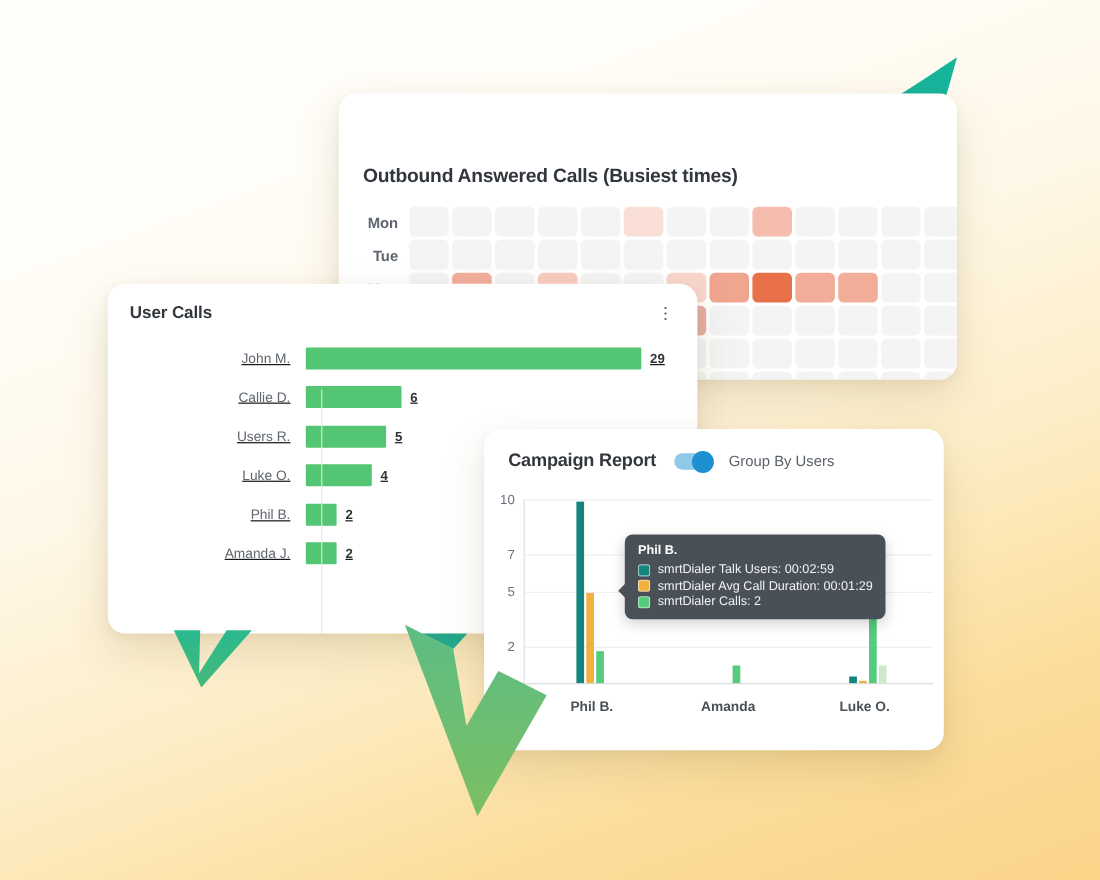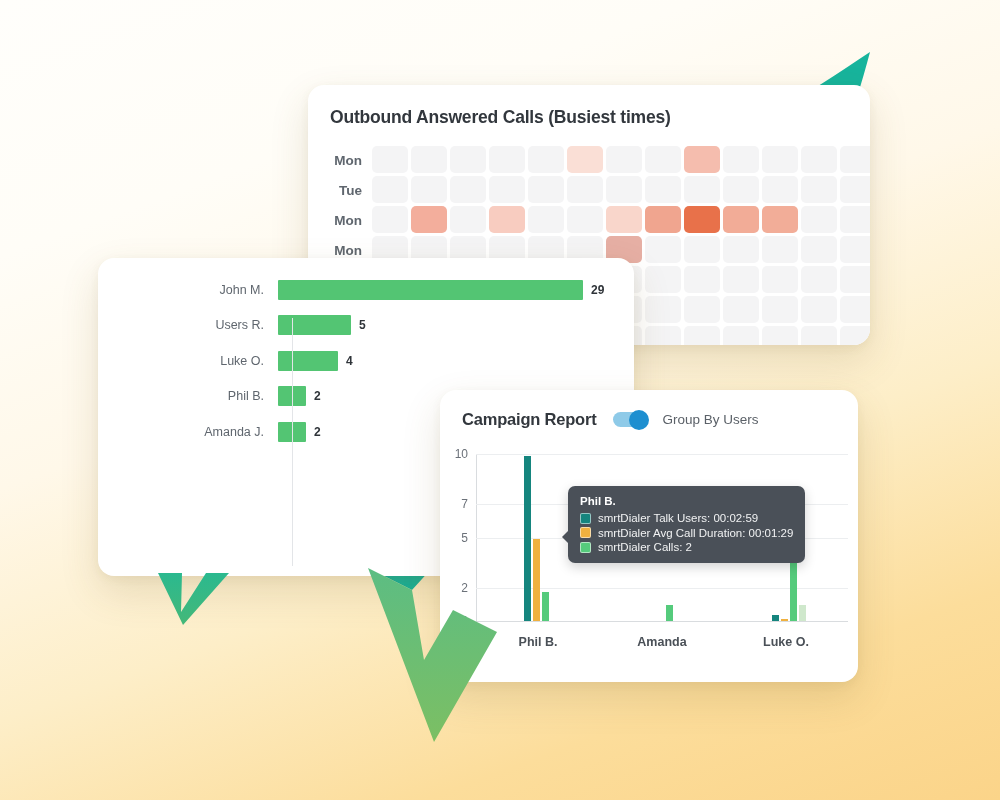--- a/index.html
+++ b/index.html
@@ -51,20 +51,21 @@
     height: 260px;
     z-index: 2;
     overflow: hidden;
   }
   #heatmap-card .card-title {
     font-size: 17.5px;
     font-weight: bold;
     color: #32373d;
     letter-spacing: -0.2px;
     padding: 22px 0 0 22px;
+    margin-top: 42px;
   }
   .heat-body {
     display: flex;
     padding: 18px 0 0 22px;
     font-weight: bold;
   }
   .heat-rowlabels {
     width: 42px;
     flex: 0 0 42px;
     text-align: right;
@@ -136,20 +137,21 @@
     left: 194px;
     top: 60px;
     width: 1px;
     height: 248px;
     background: #e3e5e8;
   }
   .uc-row {
     display: flex;
     align-items: center;
     height: 35.5px;
+    text-decoration: underline;
   }
   .uc-name {
     width: 180px;
     flex: 0 0 180px;
     text-align: right;
     padding-right: 14px;
     font-size: 12.5px;
     color: #5f666e;
     white-space: nowrap;
   }
@@ -437,27 +439,40 @@
           <div class="heat-cell"></div>
           <div class="heat-cell"></div>
           <div class="heat-cell"></div>
           <div class="heat-cell"></div>
         </div>
       </div>
   </div>
 </div>
 
 <div class="card" id="user-calls-card">
+  <div class="uc-header">
+    <div class="uc-title">User Calls</div>
+    <div class="kebab-icon">
+      <i></i>
+        <i></i>
+        <i></i>
+    </div>
+  </div>
   <div class="uc-chart">
     <div class="uc-axis"></div>
     <div id="uc-rows">
         <div class="uc-row">
           <div class="uc-name">John M.</div>
           <div class="uc-bar" style="width: 305px; background: rgb(83, 197, 115);"></div>
           <div class="uc-value">29</div>
+        </div>
+        <div class="uc-row">
+          <div class="uc-name">Callie D.</div>
+          <div class="uc-bar" style="width: 87px; background: rgb(83, 197, 115);"></div>
+          <div class="uc-value">6</div>
         </div>
         <div class="uc-row">
           <div class="uc-name">Users R.</div>
           <div class="uc-bar" style="width: 73px; background: rgb(83, 197, 115);"></div>
           <div class="uc-value">5</div>
         </div>
         <div class="uc-row">
           <div class="uc-name">Luke O.</div>
           <div class="uc-bar" style="width: 60px; background: rgb(83, 197, 115);"></div>
           <div class="uc-value">4</div>

